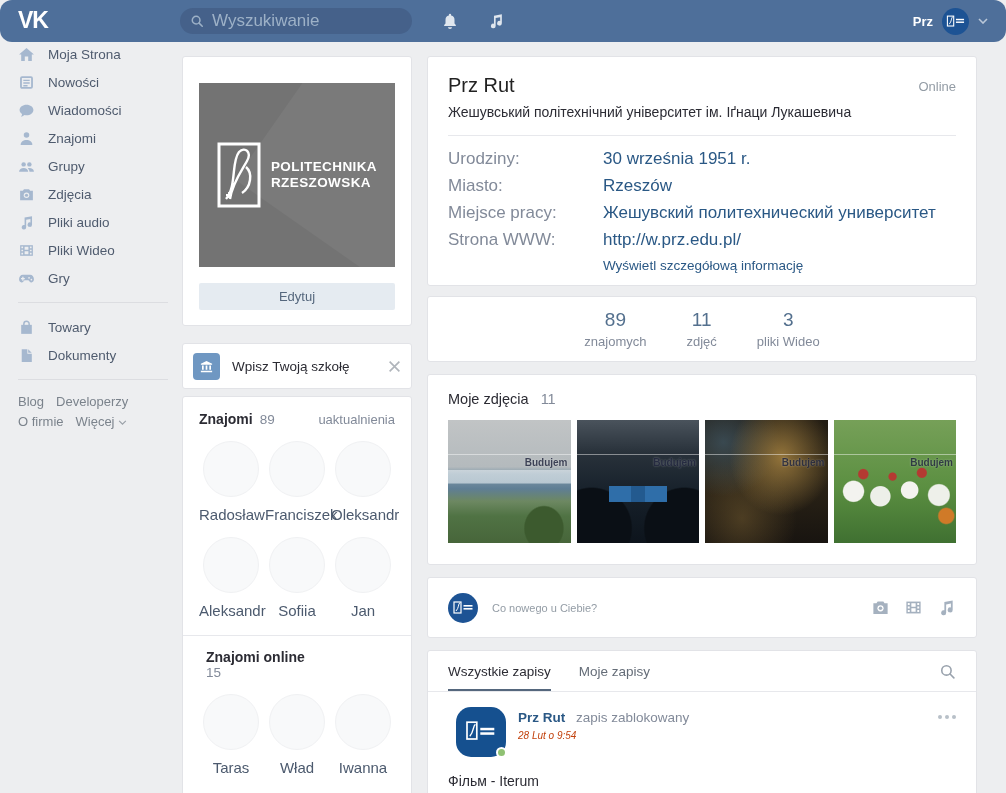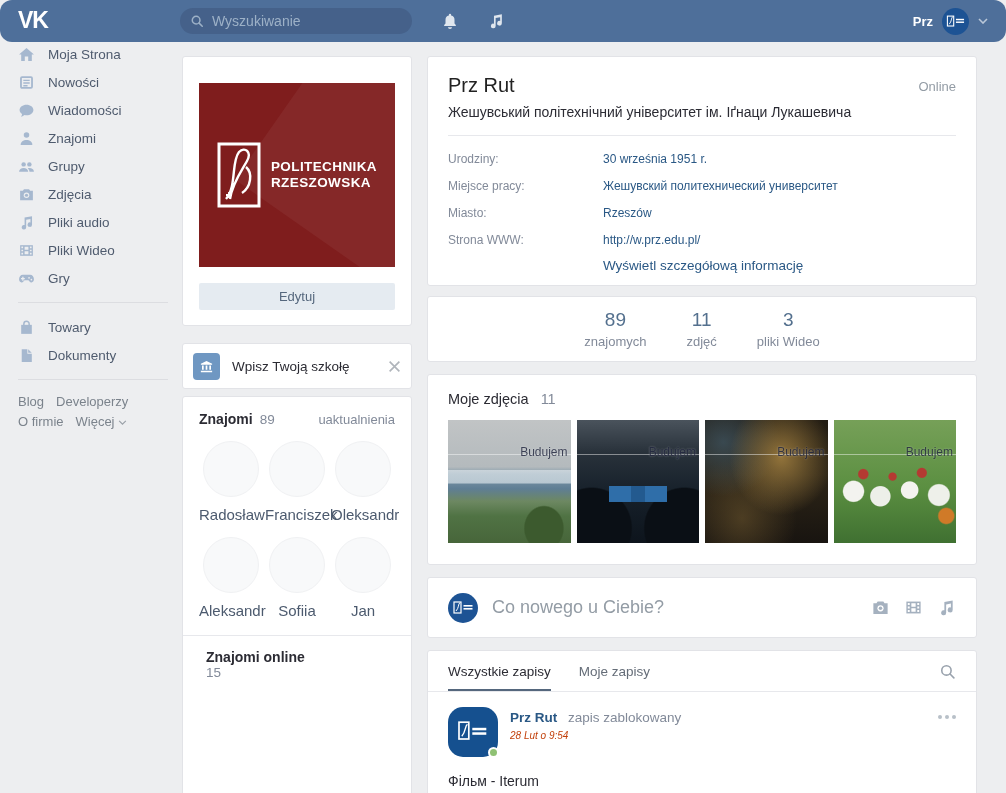--- a/index.html
+++ b/index.html
@@ -6,41 +6,41 @@
   body { background:#c9ccd1; }
   .frame {
     position:relative; width:1006px; height:793px; overflow:hidden;
     background:#edeef0; font-family:"Liberation Sans", sans-serif; color:#2b2b33;
   }
   
   .hdr { position:absolute; left:0; top:0; width:1006px; height:42px; background:#4e6f9a; z-index:5;border-radius:12px; }
   .hdr-logo { position:absolute; left:18px; top:7px; color:#fff; font-size:23px; font-weight:bold; letter-spacing:-1px; cursor:pointer; }
   .search-pill { position:absolute; left:180px; top:8px; width:232px; height:26px; background:#45618a; border-radius:13px; display:flex; align-items:center; padding:0 10px; }
   .search-pill svg { flex:0 0 auto; }
-  .search-pill input { flex:1; background:transparent; border:0; outline:none; color:#fde047; font-size:14px; margin-left:8px; font-family:"Liberation Sans",sans-serif; }
+  .search-pill input { flex:1; background:transparent; border:0; outline:none; color:#fde047; font-size:17px; margin-left:8px; font-family:"Liberation Sans",sans-serif; }
   .search-pill input::placeholder { color:#9db1c7; }
   .hdr-ic { position:absolute; top:12px; width:18px; height:18px; cursor:pointer; }
   .hdr-user { position:absolute; right:18px; top:0; height:42px; display:flex; align-items:center; gap:9px; cursor:pointer; }
   .hdr-user .uname { color:#fff; font-size:13px; font-weight:bold; }
   .mini-av { background:#1d5394; border-radius:50%; overflow:hidden; display:flex; align-items:center; justify-content:center; }
   .mini-av.s27 { width:27px; height:27px; }
   
   .sidenav { position:absolute; left:18px; top:40px; width:150px; }
   .nav-item { display:flex; align-items:center; height:28px; cursor:pointer; }
   .nav-item .nico { width:20px; height:17px; display:flex; align-items:center; }
   .nav-item .nlbl { margin-left:10px; font-size:13.5px; color:#4f5b6e; }
   .nav-div { border-top:1px solid #dcdde1; margin:10px 0; }
   .side-foot { margin-top:12px; font-size:13px; color:#7b838c; line-height:20px; }
   .side-foot a { color:#7b838c; text-decoration:none; margin-right:12px; cursor:pointer; white-space:nowrap; }
   .foot-caret { display:inline-block; vertical-align:1px; margin-left:3px; }
   
   .card { position:absolute; background:#fff; border:1px solid #e2e3e7; border-radius:3px; }
   
   .photo-card { left:182px; top:56px; width:230px; height:270px; padding:16px; }
-  .main-avatar { width:196px; height:184px; margin:10px auto 0; background:#7f1d1d; display:flex; align-items:center; justify-content:center; gap:10px; padding:0 8px; position:relative; overflow:hidden; cursor:pointer; }
+  .main-avatar { width:196px; height:184px; margin:10px auto 0; background:#737373; display:flex; align-items:center; justify-content:center; gap:10px; padding:0 8px; position:relative; overflow:hidden; cursor:pointer; }
   .main-avatar::after { content:""; position:absolute; left:40%; top:-20%; width:120%; height:120%; background:rgba(255,255,255,0.05); transform:rotate(35deg); }
   .ma-text { color:#fff; font-weight:bold; font-size:13.5px; letter-spacing:.4px; line-height:16px; z-index:1; }
   .edit-btn { display:block; width:100%; height:27px; margin-top:16px; background:#e5ebf1; border:0; border-radius:2px; color:#55677d; font-size:13px; font-family:"Liberation Sans",sans-serif; cursor:pointer; }
   .school-card { left:182px; top:343px; width:230px; height:46px; display:flex; align-items:center; padding:0 10px; cursor:pointer; }
   .school-ic { width:27px; height:27px; border-radius:4px; background:#6f97c2; display:flex; align-items:center; justify-content:center; flex:0 0 auto; }
   .school-txt { margin-left:12px; font-size:13.5px; color:#2b2b33; }
   .school-x { margin-left:auto; cursor:pointer; display:flex; }
   .friends-card { left:182px; top:396px; width:230px; height:420px; padding:14px 16px; }
   .fc-head { display:flex; align-items:baseline; font-size:14px; }
   .fc-title { font-weight:bold; color:#2b2b33; cursor:pointer; }
@@ -52,36 +52,36 @@
   .fr-name { margin-top:9px; font-size:15px; color:#4c5a6e; white-space:nowrap; }
   .fc-div { border-top:1px solid #e7e8ec; margin:16px -16px 0; }
   .fc-head2 { margin-top:13px;flex-direction:column; }
   
   .profile-card { left:427px; top:56px; width:550px; height:230px; padding:17px 20px; }
   .pr-row1 { display:flex; align-items:flex-start; }
   .pr-name { font-size:20px; font-weight:500; color:#222; }
   .pr-online { margin-left:auto; color:#939ca5; font-size:13px; padding-top:5px; }
   .pr-status { margin-top:7px; font-size:14px; color:#2b2b33; cursor:pointer; }
   .pr-hr { border:0; border-top:1px solid #e7e8ec; margin:15px 0 14px; }
-  .d-row { display:flex; font-size:12px; line-height:18px; margin-bottom:9px; }
+  .d-row { display:flex; font-size:17px; line-height:18px; margin-bottom:9px; }
   .d-lbl { width:155px; color:#828a99; flex:0 0 auto; }
   .d-val { color:#2a5885; cursor:pointer; }
   .pr-more { margin-left:155px; margin-top:9px; font-size:13.5px; color:#2a5885; cursor:pointer; }
   .counters-card { left:427px; top:296px; width:550px; height:66px; display:flex; align-items:center; justify-content:center; gap:40px; }
   .cnt { text-align:center; cursor:pointer; }
   .cnt-num { font-size:19px; color:#54708e; }
   .cnt-lbl { font-size:13px; color:#828a99; margin-top:3px; }
   .photos-card { left:427px; top:374px; width:550px; height:191px; padding:16px 20px; }
   .ph-head { font-size:14.5px; }
   .ph-title { font-weight:500; color:#2b2b33; cursor:pointer; }
   .ph-count { color:#828a99; margin-left:8px; }
   .ph-row { display:flex; gap:6px; margin-top:13px; }
   .photo { width:123px; height:123px; position:relative; overflow:hidden; cursor:pointer; }
   .photo::before { content:""; position:absolute; left:0; top:34px; width:100%; height:1px; background:rgba(255,255,255,.45); }
-  .wm { position:absolute; top:25px; right:3px; font-size:12px; font-weight:normal; color:rgba(25,30,55,.8); text-shadow:0 0 2px rgba(255,255,255,.4); }
+  .wm { position:absolute; top:37px; right:3px; font-size:10px; font-weight:bold; color:rgba(25,30,55,.8); text-shadow:0 0 2px rgba(255,255,255,.4); }
   .ph-building { background:
       linear-gradient(90deg, rgba(225,233,238,.65), rgba(225,233,238,.65)) 0 46%/100% 11% no-repeat,
       radial-gradient(ellipse at 78% 88%, #3c5a2e 0 14%, transparent 15%),
       linear-gradient(180deg,#c1c4c5 0%,#b4babd 38%,#8199a9 44%,#5f7e94 56%,#6d8862 66%,#507344 78%,#47653a 100%); }
   .ph-cockpit { background:
       linear-gradient(90deg, transparent 26%, #2f6ea9 26% 44%, #235a8f 44% 56%, #2f6ea9 56% 74%, transparent 74%) 0 62%/100% 13% no-repeat,
       radial-gradient(ellipse at 12% 88%, #0a0f15 0 26%, transparent 27%),
       radial-gradient(ellipse at 88% 88%, #0a0f15 0 26%, transparent 27%),
       linear-gradient(180deg,#4a535c 0%,#29323b 26%,#17212b 58%,#0d141c 100%); }
   .ph-night { background:
@@ -94,31 +94,31 @@
       radial-gradient(circle at 38% 62%, #edefe9 0 9%, transparent 10%),
       radial-gradient(circle at 62% 57%, #f4f3ef 0 8%, transparent 9%),
       radial-gradient(circle at 86% 61%, #eef0ea 0 8%, transparent 9%),
       radial-gradient(circle at 24% 44%, #b43a32 0 4%, transparent 5%),
       radial-gradient(circle at 48% 46%, #b43a32 0 4%, transparent 5%),
       radial-gradient(circle at 72% 43%, #b43a32 0 4%, transparent 5%),
       radial-gradient(circle at 92% 78%, #d07a28 0 5%, transparent 6%),
       linear-gradient(180deg,#76a058 0%,#5b8f41 55%,#3f7031 100%); }
   .composer-card { left:427px; top:577px; width:550px; height:61px; display:flex; align-items:center; padding:0 20px; }
   .mini-av.s30 { width:30px; height:30px; flex:0 0 auto; }
-  .composer-card input { flex:1; border:0; outline:none; margin-left:14px; font-size:18px; color:#ef4444; font-family:"Liberation Sans",sans-serif; }
+  .composer-card input { flex:1; border:0; outline:none; margin-left:14px; font-size:11px; color:#ef4444; font-family:"Liberation Sans",sans-serif; }
   .composer-card input::placeholder { color:#939ca5; }
   .cmp-icons { display:flex; gap:14px; margin-left:12px; }
   .cmp-icons span { cursor:pointer; display:flex; }
   .wall-card { left:427px; top:650px; width:550px; height:200px; }
   .tabs-row { height:41px; display:flex; align-items:stretch; padding:0 20px; border-bottom:1px solid #e7e8ec; }
   .tab { display:flex; align-items:center; font-size:13.5px; color:#656d78; cursor:pointer; margin-right:28px; border-bottom:2px solid transparent; padding-top:2px; }
   .tab.active { color:#2b2b33; border-bottom-color:#55677d; }
   .tab-search { margin-left:auto; display:flex; align-items:center; cursor:pointer; }
   .post { padding:15px 20px 0; }
-  .post-head { display:flex; }
+  .post-head { display:flex;margin-left:8px; }
   .post-av { width:50px; height:50px; border-radius:30%; background:#15508f; position:relative; flex:0 0 auto; display:flex; align-items:center; justify-content:center; cursor:pointer; }
   .online-dot { position:absolute; right:-1px; bottom:-1px; width:11px; height:11px; border-radius:50%; background:#8fc173; border:2px solid #fff; }
   .post-info { margin-left:12px; padding-top:3px; }
   .post-l1 { font-size:13.5px; }
   .post-author { color:#2a5885; font-weight:bold; cursor:pointer; }
   .post-badge { color:#828a99; margin-left:7px; }
   .post-date { color:#c2410c; font-size:10px; margin-top:5px; cursor:pointer;font-style:italic; }
   .post-menu { margin-left:auto; display:flex; gap:3px; padding-top:8px; cursor:pointer; height:14px; }
   .post-menu i { width:4px; height:4px; border-radius:50%; background:#b8c0c8; }
   .post-text { margin-top:16px; font-size:14px; color:#2b2b33; }
@@ -330,40 +330,54 @@
       <div class="friend">
           <div class="fr-av"></div>
           <div class="fr-name">Jan</div>
         </div>
     </div>
     <div class="fc-div"></div>
     <div class="fc-head fc-head2">
       <span class="fc-title">Znajomi online</span>
       <span class="fc-count">15</span>
     </div>
+    <div class="fr-grid">
+      <div class="friend">
+          <div class="fr-av"></div>
+          <div class="fr-name">Taras</div>
+        </div>
+      <div class="friend">
+          <div class="fr-av"></div>
+          <div class="fr-name">Wład</div>
+        </div>
+      <div class="friend">
+          <div class="fr-av"></div>
+          <div class="fr-name">Iwanna</div>
+        </div>
+    </div>
   </div>
 
   <div class="card profile-card">
     <div class="pr-row1">
       <span class="pr-name">Prz Rut</span>
       <span class="pr-online">Online</span>
     </div>
     <div class="pr-status">Жешувський політехнічний університет ім. Іґнаци Лукашевича</div>
     <hr class="pr-hr">
     <div class="d-row">
       <span class="d-lbl">Urodziny:</span>
       <span class="d-val">30 września 1951 r.</span>
     </div>
     <div class="d-row">
+      <span class="d-lbl">Miasto:</span>
+      <span class="d-val">Rzeszów</span>
+    </div>
+    <div class="d-row">
       <span class="d-lbl">Miejsce pracy:</span>
       <span class="d-val">Жешувский политехнический университет</span>
-    </div>
-    <div class="d-row">
-      <span class="d-lbl">Miasto:</span>
-      <span class="d-val">Rzeszów</span>
     </div>
     <div class="d-row">
       <span class="d-lbl">Strona WWW:</span>
       <span class="d-val">http://w.prz.edu.pl/</span>
     </div>
     <div class="pr-more">Wyświetl szczegółową informację</div>
   </div>
 
   <div class="card counters-card">
     <div class="cnt">

